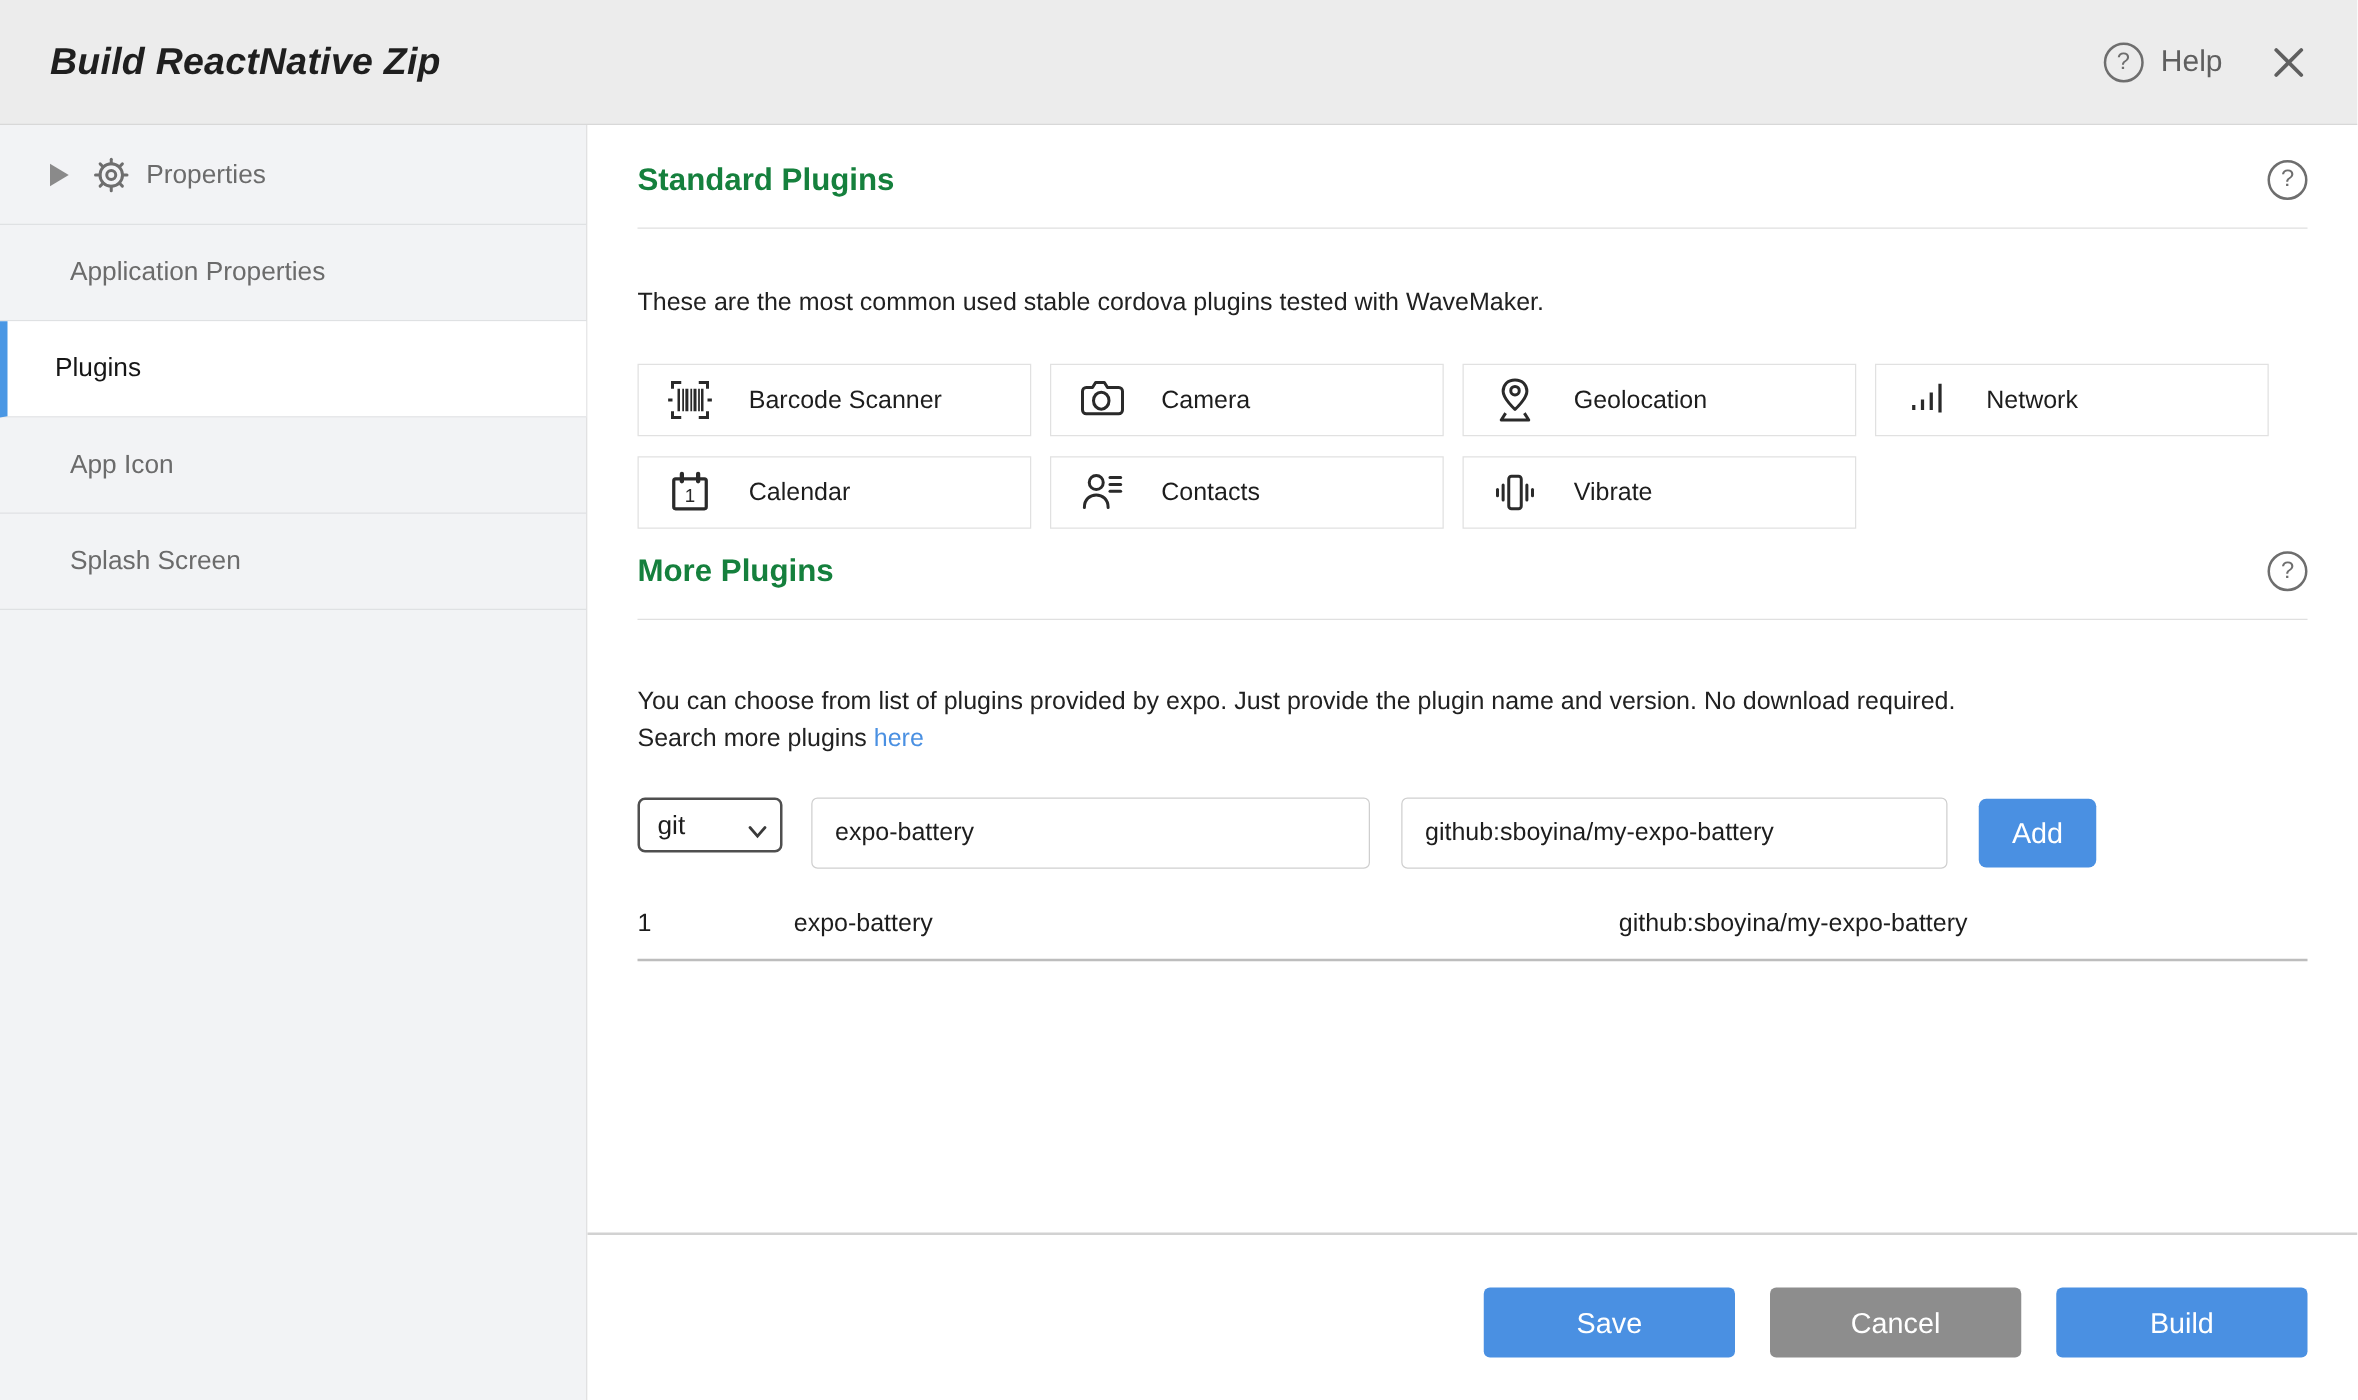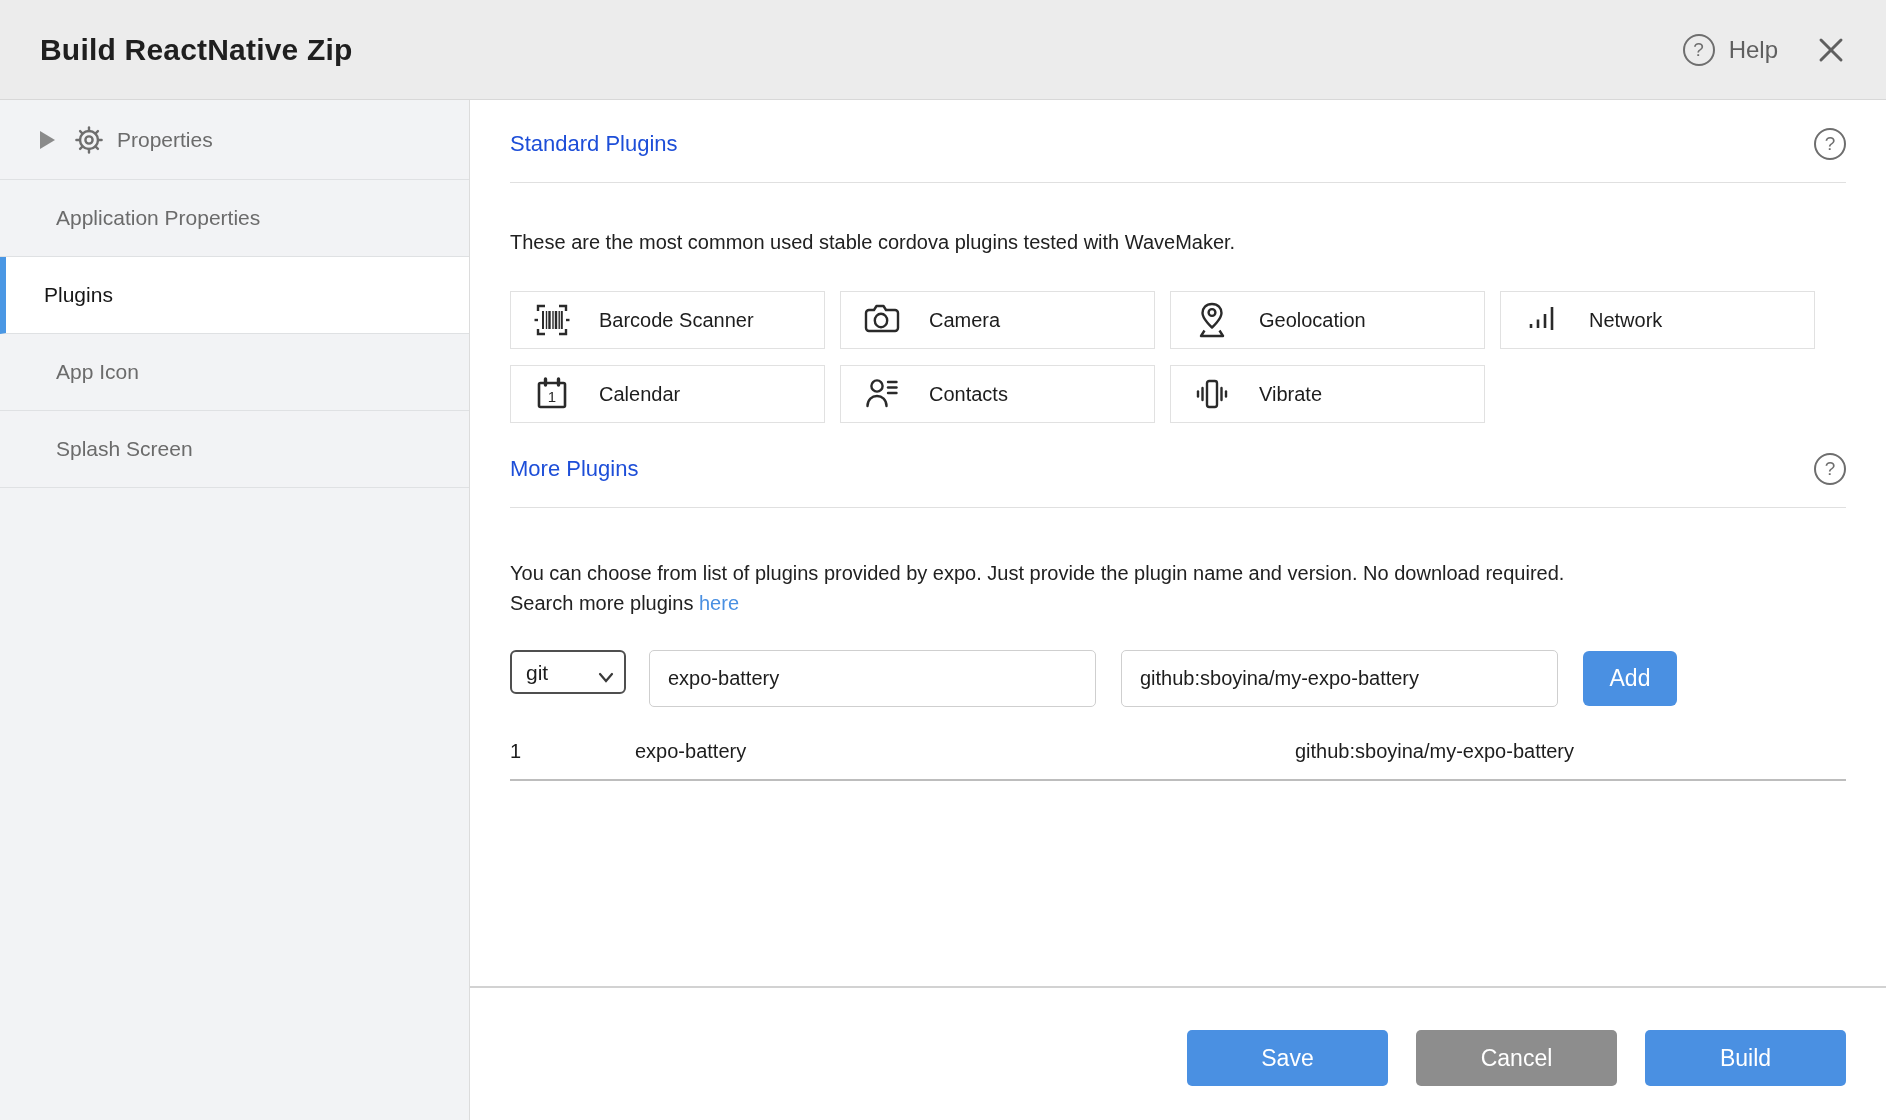--- a/index.html
+++ b/index.html
@@ -8,21 +8,21 @@
     font-family:"Liberation Sans","DejaVu Sans",sans-serif;
     background:#ffffff; color:#212121;
   }
   .dialog { width:1886px; height:1120px; display:flex; flex-direction:column; }
 
   
   .hdr {
     height:100px; background:#ececec; border-bottom:1px solid #d8d8d8;
     display:flex; align-items:center; padding:0 40px; flex:0 0 auto;
   }
-  .hdr-title { font-size:30px; font-weight:600; color:#1f1f1f; letter-spacing:.2px; }
+  .hdr-title { font-size:30px; font-weight:600; color:#1f1f1f; letter-spacing:.2px;font-style:italic; }
   .hdr-right { margin-left:auto; display:flex; align-items:center; gap:38px; }
   .help-wrap { display:flex; align-items:center; gap:14px; cursor:pointer; }
   .qcircle {
     width:32px; height:32px; border:2px solid #6e6e6e; border-radius:50%;
     display:flex; align-items:center; justify-content:center;
     font-size:19px; color:#6e6e6e; flex:0 0 auto;
   }
   .qcircle::after { content:"?"; }
   .hdr-help-label { font-size:24px; color:#5f5f5f; }
   .close-btn { width:30px; height:30px; cursor:pointer; display:block; }
@@ -54,21 +54,21 @@
 
   
   .main {
     flex:1; display:flex; flex-direction:column; padding:0 40px; min-width:0;
     background:#ffffff;
   }
   .sect-head {
     display:flex; align-items:center; justify-content:space-between;
     margin-top:28px;
   }
-  .sect-title { font-size:22px; font-weight:400; color:#1d4ed8; }
+  .sect-title { font-size:25px; font-weight:700; color:#15803d; }
   .sect-help { cursor:pointer; }
   .rule { border:none; border-top:1px solid #e0e0e0; margin-top:22px; }
   .desc { font-size:20px; color:#212121; margin-top:44px; line-height:30px; }
 
   .cards { display:flex; flex-wrap:wrap; gap:16px 15px; margin-top:34px; width:1320px; }
   .card {
     width:315px; height:58px; background:#fff; border:1px solid #e1e1e1;
     display:flex; align-items:center; padding-left:20px; gap:26px; cursor:pointer;
   }
   .card svg { flex:0 0 auto; display:block; }
@@ -273,21 +273,21 @@
               <line x1="11.5" y1="15" x2="11.5" y2="27"></line>
               <line x1="7" y1="18.5" x2="7" y2="23.5"></line>
               <line x1="30.5" y1="15" x2="30.5" y2="27"></line>
               <line x1="35" y1="18.5" x2="35" y2="23.5"></line>
             </g>
           </svg>
           <span class="card-label">Vibrate</span>
         </div>
       </div>
 
-      <div class="sect-head" style="margin-top:30px;">
+      <div class="sect-head" style="margin-top:18px;">
         <div class="sect-title">More Plugins</div>
         <span class="qcircle sect-help"></span>
       </div>
       <hr class="rule">
 
       <div class="desc" style="margin-top:50px;">
         <span>You can choose from list of plugins provided by expo. Just provide the plugin name and version. No download required.</span><br>
         <span>Search more plugins</span>
         <a class="link">here</a>
       </div>

